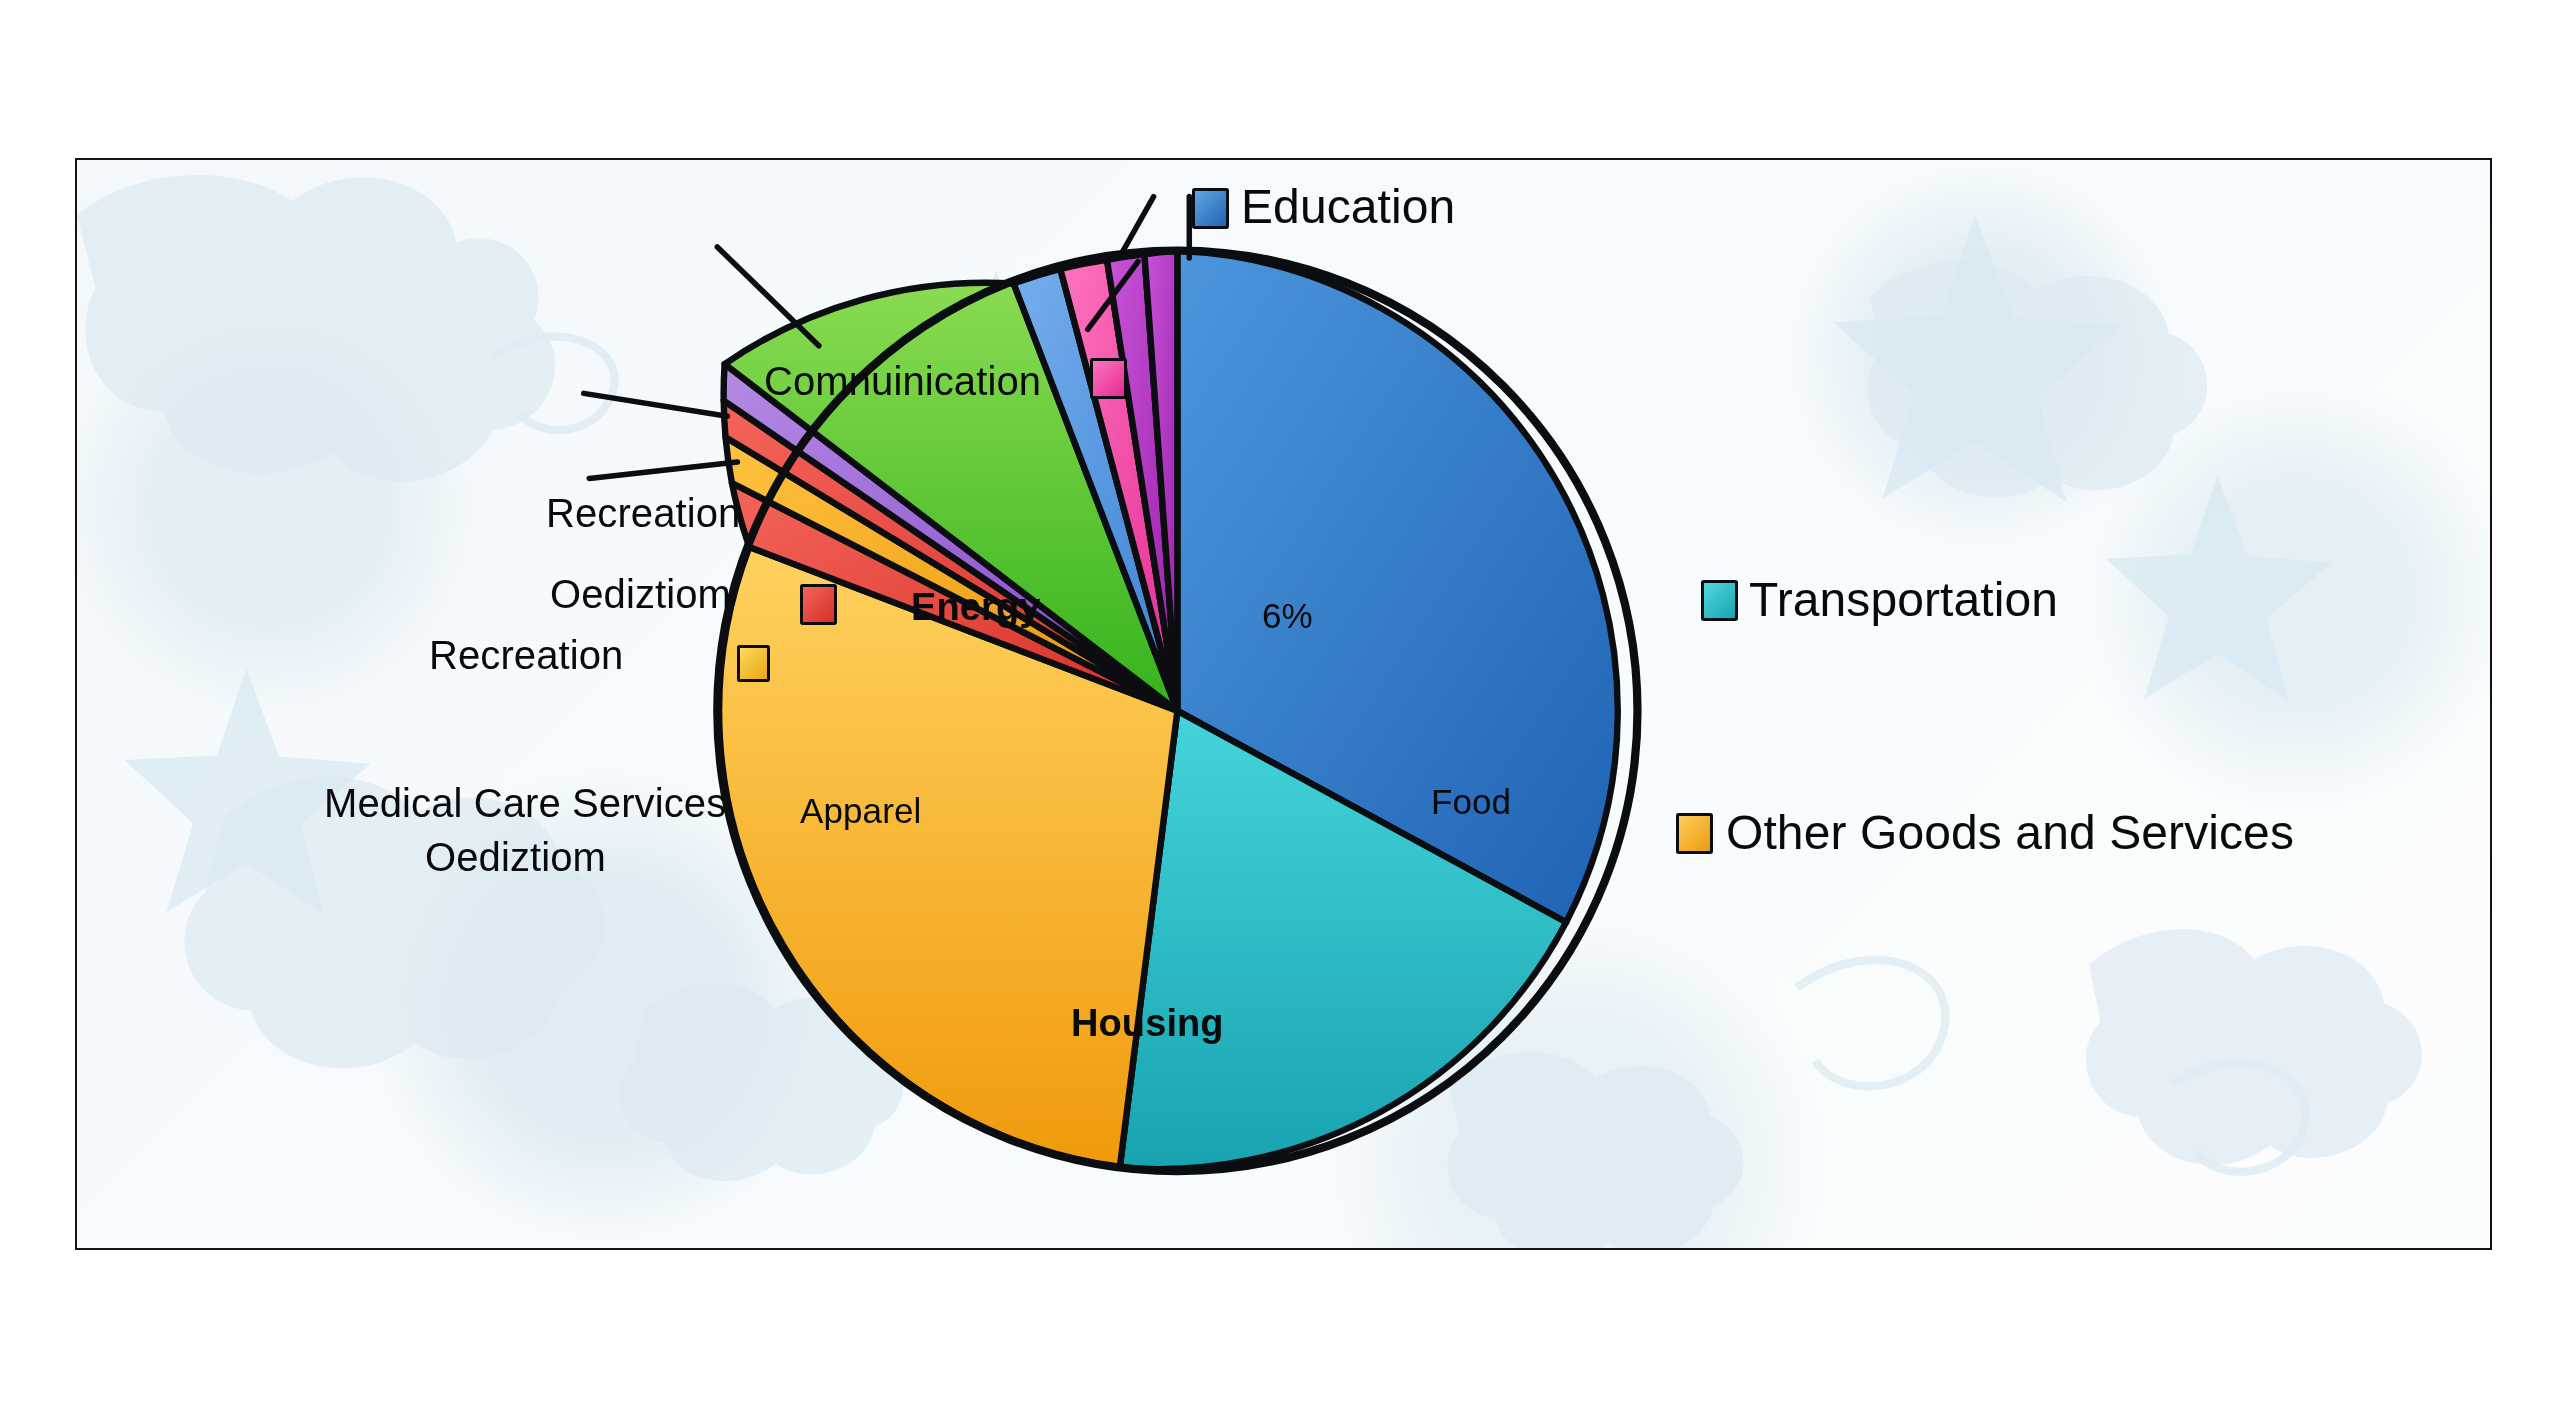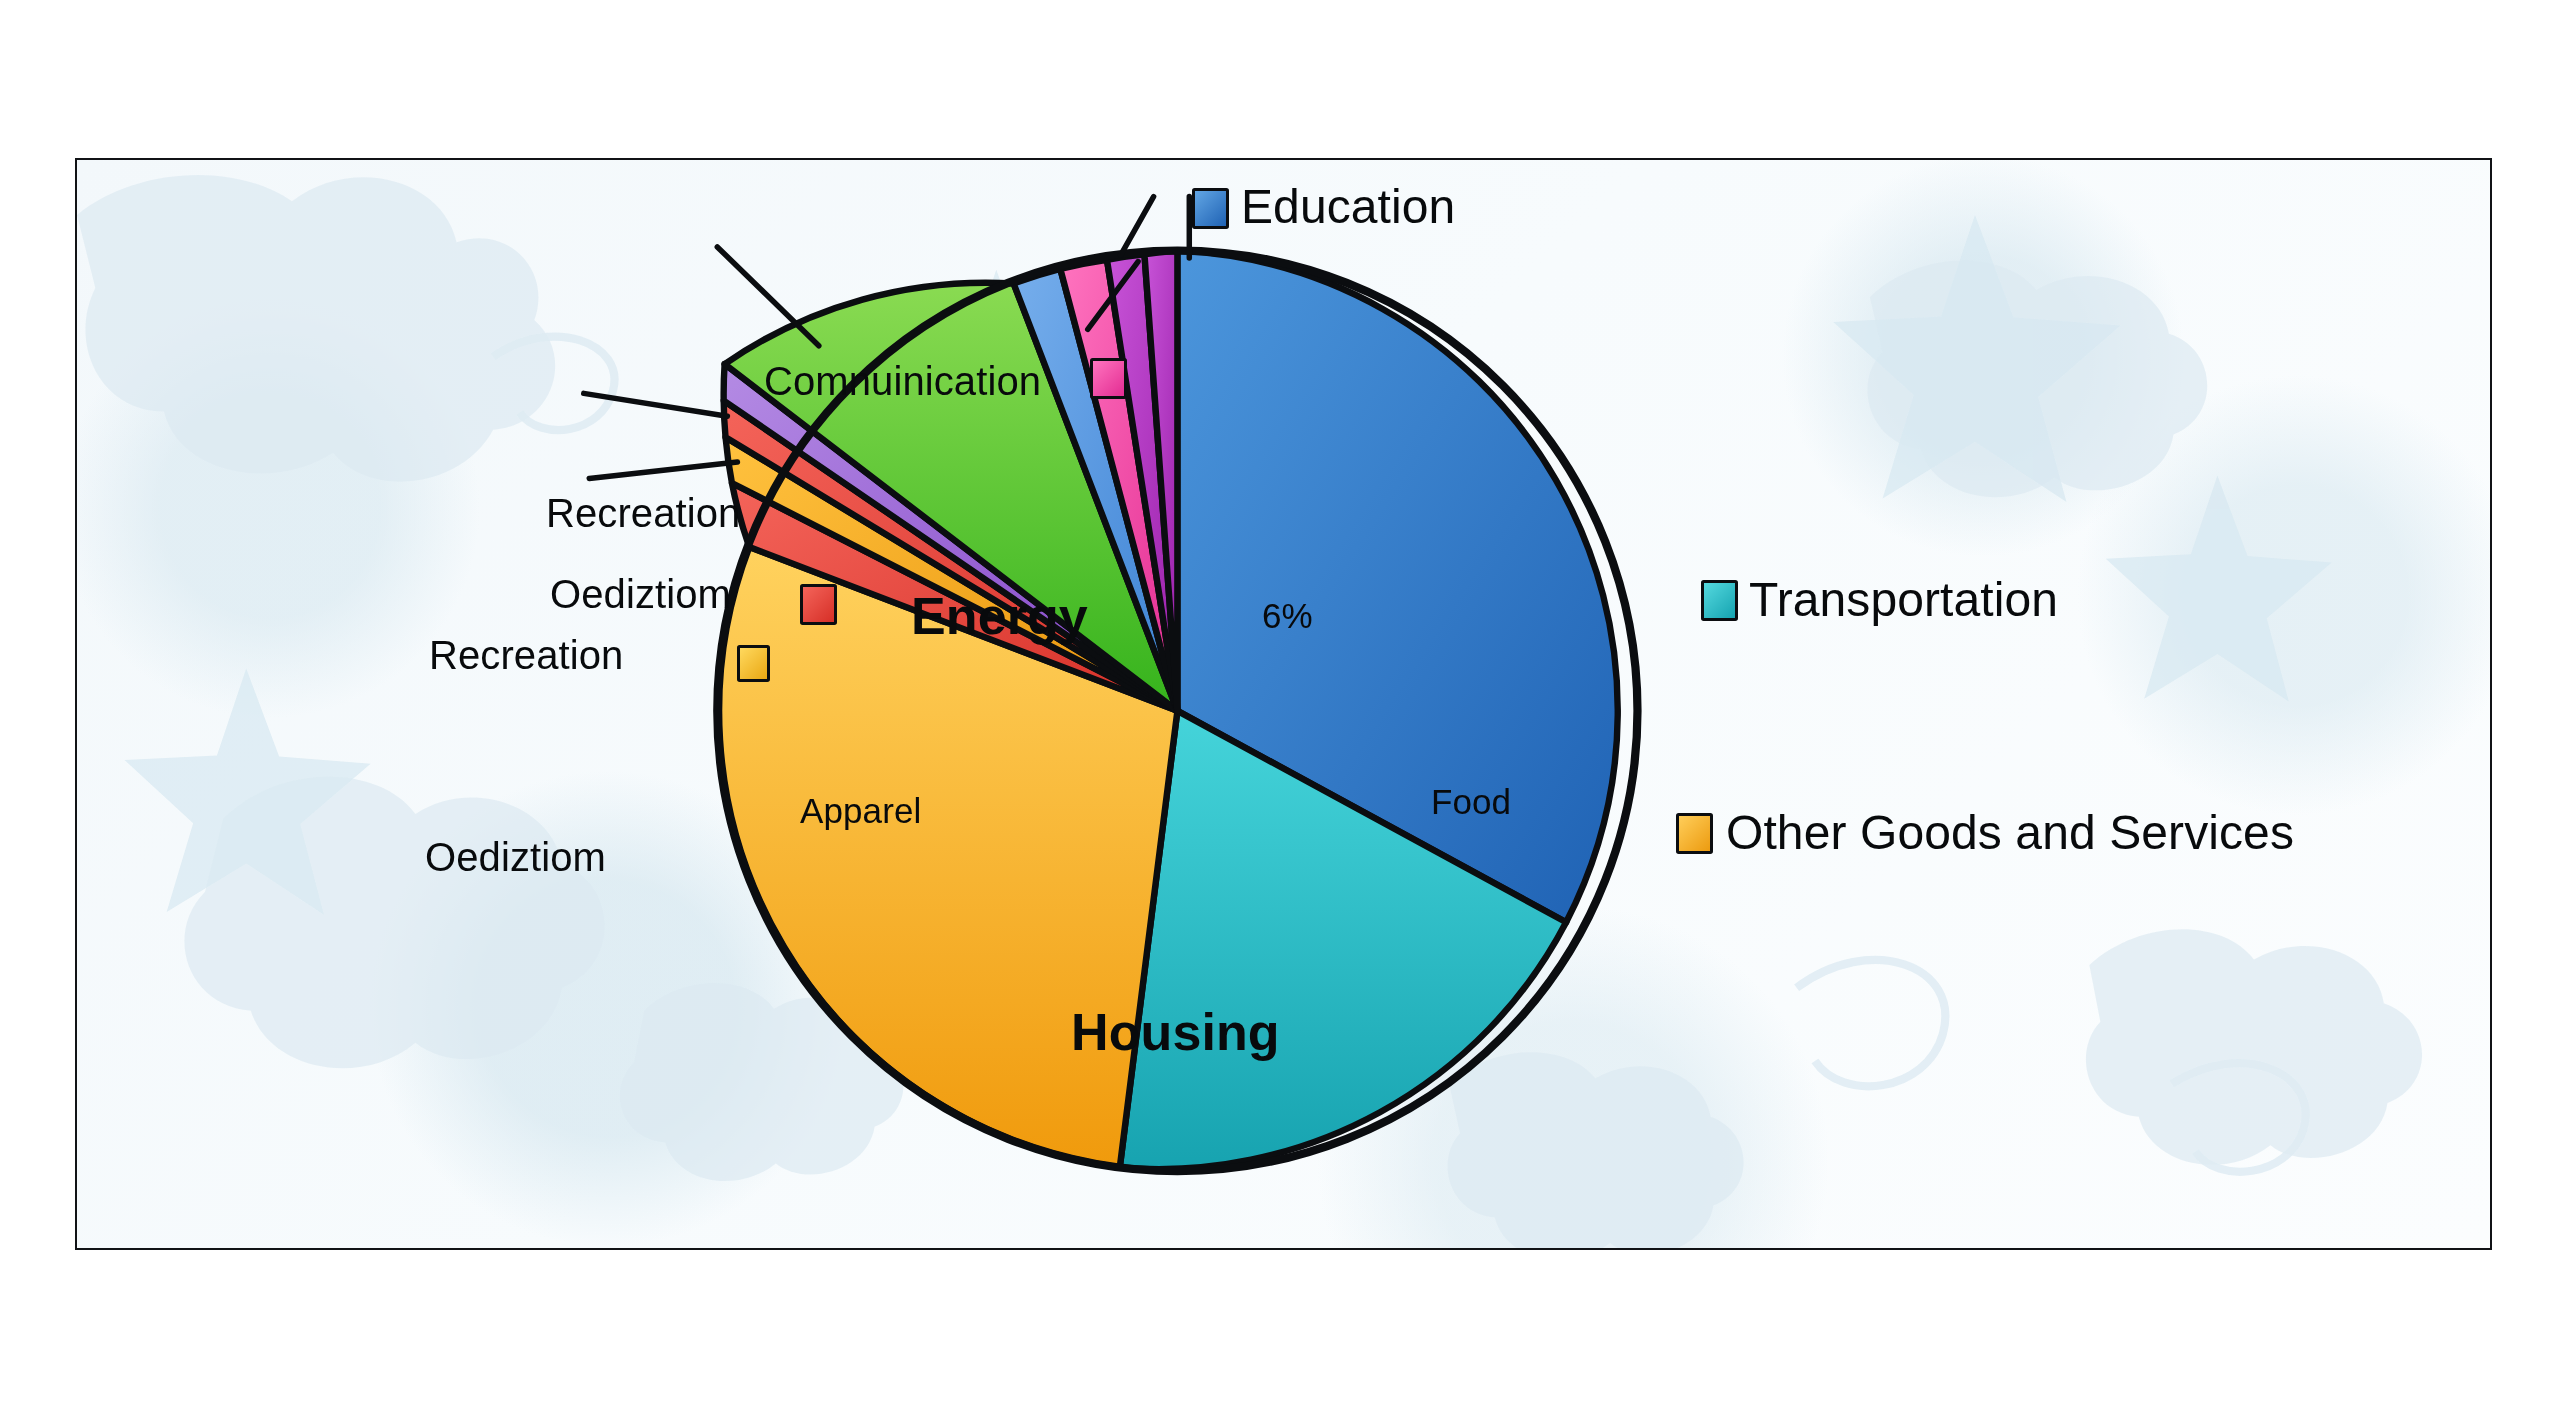--- a/index.html
+++ b/index.html
@@ -19,21 +19,21 @@
       linear-gradient(135deg,#f3f8fb 0%,#f7fbfd 45%,#fbfdfe 100%);
     overflow:hidden;
   }
   #bgart{position:absolute;inset:0;opacity:.9;pointer-events:none;}
 
   #pie-svg{position:absolute;left:0;top:0;width:2413px;height:1088px;}
 
   .lbl{position:absolute;white-space:nowrap;color:#080a0c;
        font-family:"Liberation Sans",sans-serif;letter-spacing:0.1px;}
   .in-lbl{font-size:35px;}
-  .in-lbl.bold{font-weight:700;font-size:52px;}
+  .in-lbl.bold{font-weight:700;font-size:38px;}
   .out-lbl{font-size:40px;}
   .leg-lbl{font-size:48px;}
 
   .swatch{position:absolute;border:3.7px solid #0b0d10;border-radius:2.7px;}
   .sw-lg{width:31px;height:35px;}
   .sw-sm{width:27.4px;height:31px;}
 </style>
 </head>
 <body>
 
@@ -180,20 +180,21 @@
     <div class="swatch sw-lg" style="left:1013px;top:198px;background:linear-gradient(135deg,#FF74BF,#E32C92);"></div>
 
     <div class="lbl out-lbl" style="left:469px;top:331px;">Recreation</div>
 
     <div class="lbl out-lbl" style="left:445px;top:412px;margin-left:28px;">Oediztiom</div>
     <div class="swatch sw-lg" style="left:723px;top:424px;background:linear-gradient(135deg,#F4645A,#D62F27);"></div>
 
     <div class="lbl out-lbl" style="left:352px;top:473px;">Recreation</div>
     <div class="swatch sw-sm" style="left:660px;top:485px;background:linear-gradient(135deg,#FFD95E,#E9A713);"></div>
 
+    <div class="lbl out-lbl" style="left:247px;top:621px;">Medical Care Services</div>
     <div class="lbl out-lbl" style="left:348px;top:675px;">Oediztiom</div>
 
     <div class="swatch sw-lg" style="left:1115px;top:28px;background:linear-gradient(135deg,#62A6E4,#1F62B4);"></div>
     <div class="lbl leg-lbl" style="left:1164px;top:19px;">Education</div>
 
     <div class="swatch sw-lg" style="left:1624px;top:420px;background:linear-gradient(135deg,#55D9DF,#15A3B0);"></div>
     <div class="lbl leg-lbl" style="left:1672px;top:412px;">Transportation</div>
 
     <div class="swatch sw-lg" style="left:1599px;top:653px;background:linear-gradient(135deg,#FFCE5A,#EC9B10);"></div>
     <div class="lbl leg-lbl" style="left:1649px;top:645px;">Other Goods and Services</div>

